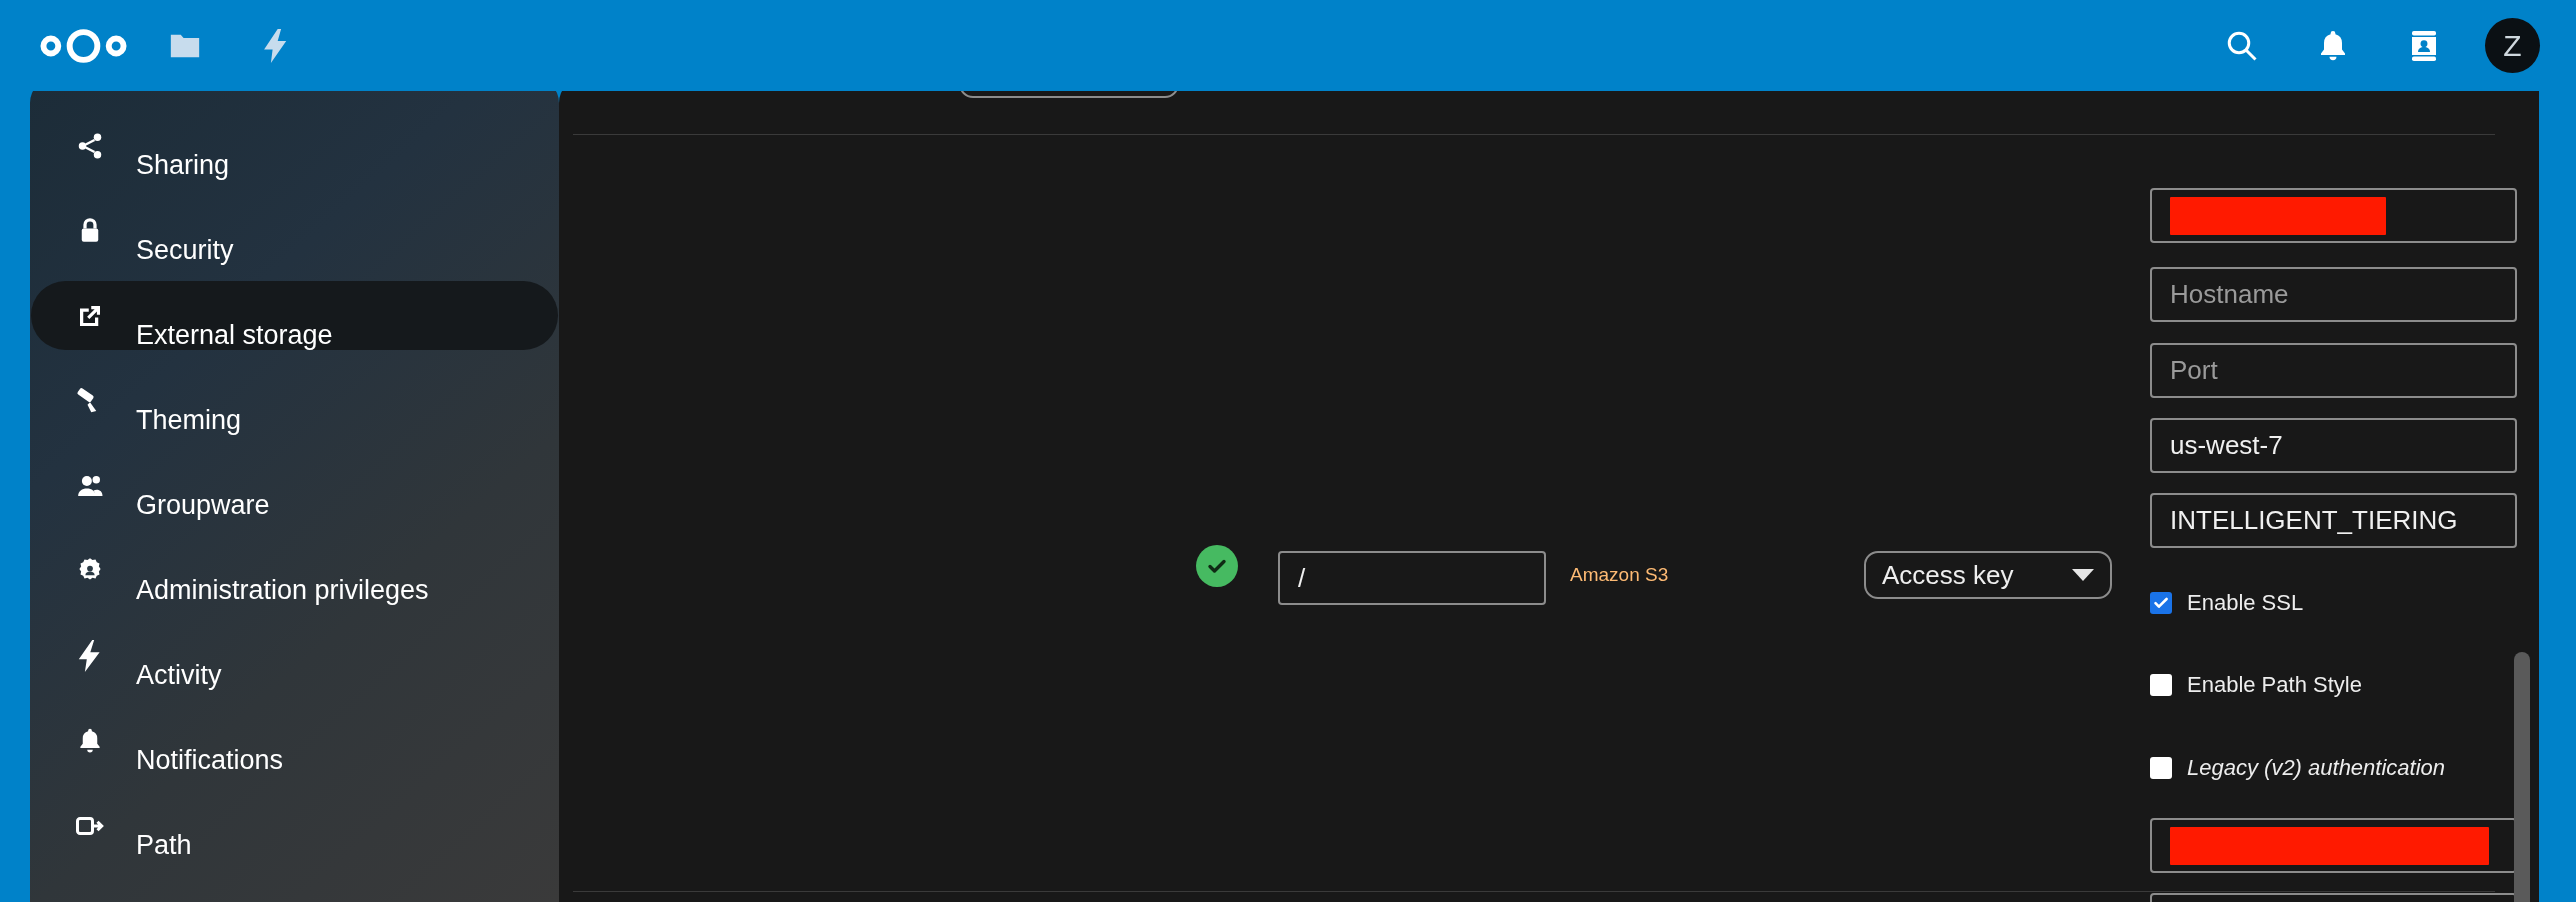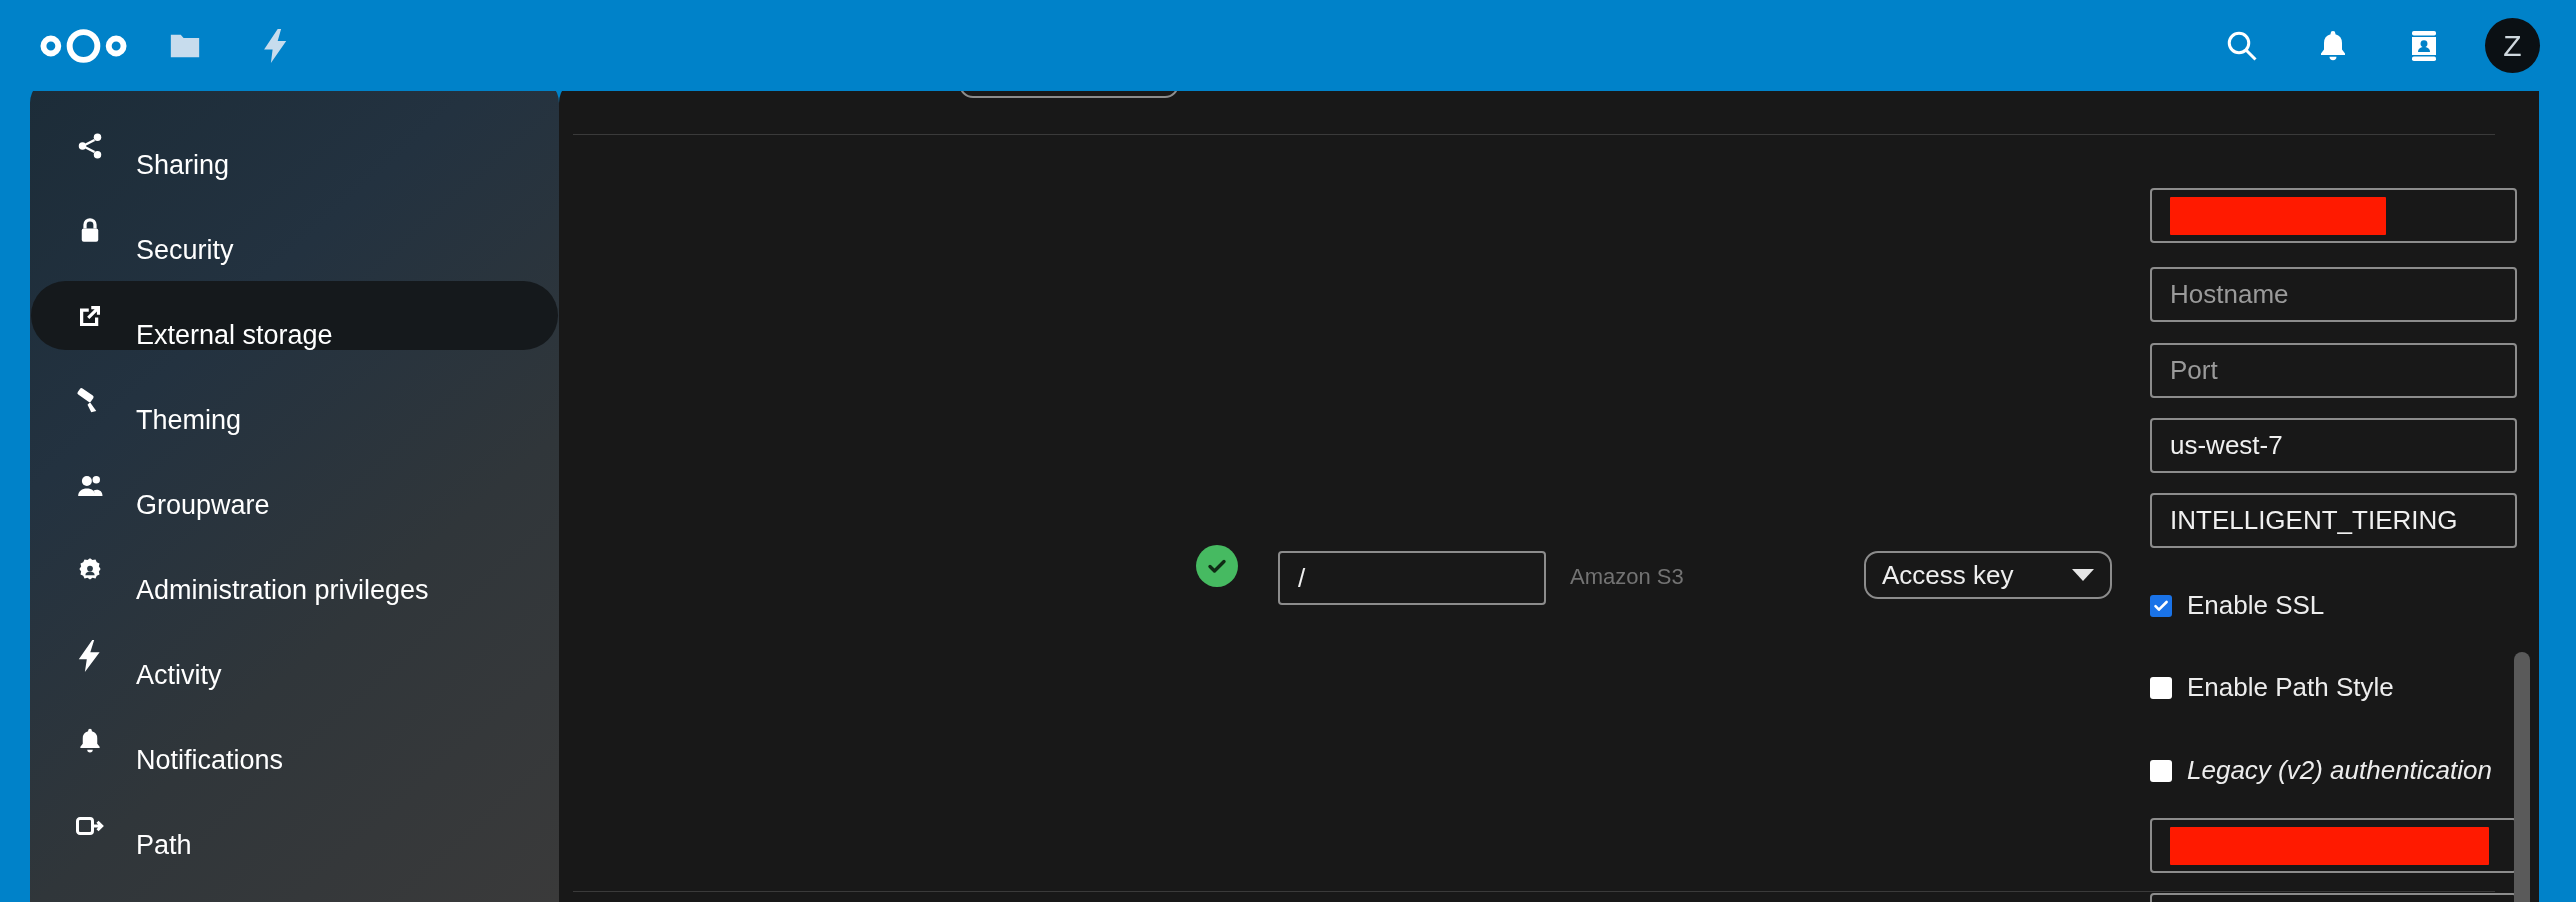--- a/index.html
+++ b/index.html
@@ -162,22 +162,22 @@
     display: flex;
     align-items: center;
   }
   .tf .ph { color: #9a9a9a; }
   .tf .val { color: #f0f0f0; }
 
   .folder-field { left: 719px; top: 474px; width: 268px; height: 54px; }
   .backend-label {
     position: absolute;
     left: 1011px; top: 487px;
-    font-size: 22px;
-    color: #737373;
+    font-size: 19px;
+    color: #fdba74;
     white-space: nowrap;
     text-align: center;
   }
 
   
   .auth-select {
     position: absolute;
     left: 1305px; top: 474px;
     width: 248px; height: 48px;
     border: 2px solid #8c8c8c;
@@ -218,21 +218,21 @@
   }
   .redact-sm { width: 216px; }
   .redact-lg { width: 319px; }
 
   
   .cb-row {
     position: absolute;
     display: flex;
     align-items: center;
     color: #ededed;
-    font-size: 26px;
+    font-size: 22px;
     white-space: nowrap;
   }
   .cb {
     width: 22px; height: 22px;
     border-radius: 3px;
     flex: none;
     margin-right: 15px;
     display: flex; align-items: center; justify-content: center;
   }
   .cb.on  { background: #1a73e8; }

